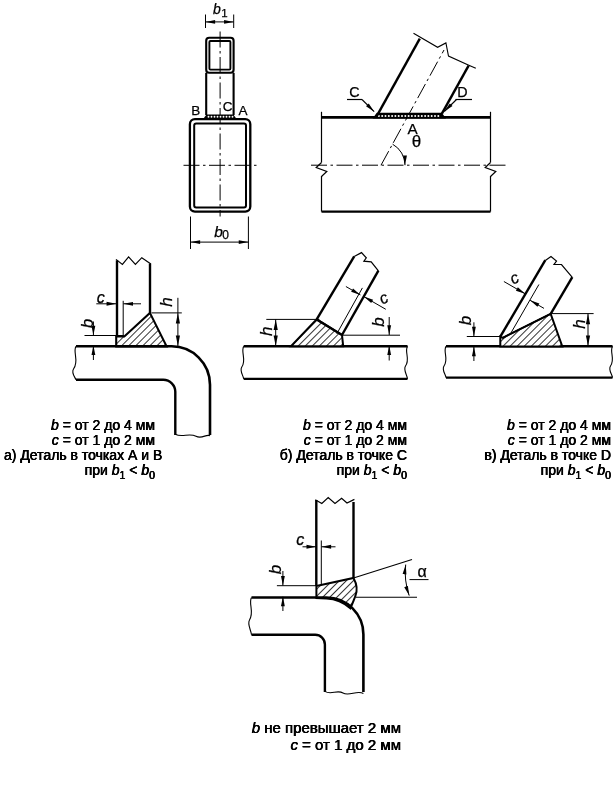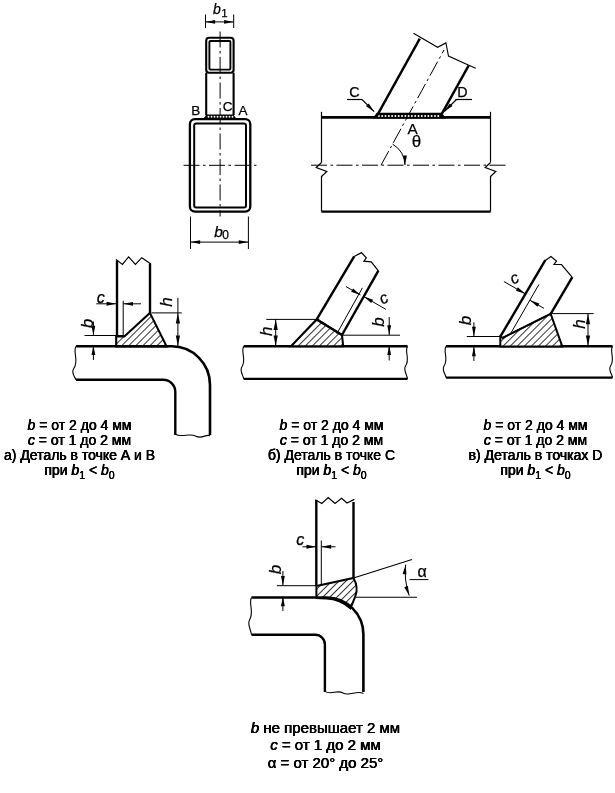--- a/index.html
+++ b/index.html
@@ -1,18 +1,18 @@
 <!DOCTYPE html>
 <html><head><meta charset="utf-8">
 <style>
 html,body{margin:0;padding:0;background:#fff;}
 body{width:615px;height:793px;position:relative;overflow:hidden;
  font-family:"Liberation Sans",sans-serif;color:#000;}
 svg text{font-family:"Liberation Sans",sans-serif;fill:#000;stroke:#000;stroke-width:0.25px;}
-.tb{position:absolute;text-align:center;font-size:14px;white-space:nowrap;text-shadow:0.3px 0 0 #000,-0.3px 0 0 #000;}
+.tb{position:absolute;text-align:right;font-size:14px;white-space:nowrap;text-shadow:0.3px 0 0 #000,-0.3px 0 0 #000;}
 .sb{font-size:10.5px;vertical-align:-3.5px;}
 </style></head>
 <body>
 <svg width="615" height="793" viewBox="0 0 615 793" style="position:absolute;top:0;left:0">
     <defs>
 <marker id="ar" viewBox="-11 -3 12 6" refX="0" refY="0" markerWidth="11" markerHeight="6" orient="auto-start-reverse" markerUnits="userSpaceOnUse">
         <path d="M0,0 L-10.5,2.1 L-10.5,-2.1 Z" fill="#000"></path>
       </marker>
 <pattern id="h45" width="5.0" height="5.0" patternUnits="userSpaceOnUse" patternTransform="rotate(45)">
         <rect width="5.0" height="5.0" fill="#fff"></rect>
@@ -187,31 +187,30 @@
 <text x="296.3" y="545.2" style="font-size:16px;font-style:italic;" text-anchor="start">c</text>
 <line x1="276.9" y1="585.7" x2="316" y2="585.7" stroke="#000" stroke-width="1"></line>
 <line x1="282.9" y1="571" x2="282.9" y2="585.5" stroke="#000" stroke-width="1" marker-end="url(#ar)"></line>
 <line x1="282.9" y1="611" x2="282.9" y2="596.7" stroke="#000" stroke-width="1" marker-end="url(#ar)"></line>
 <text x="275.9" y="574.6" style="font-size:17px;font-style:italic;" text-anchor="middle" transform="rotate(-90,275.9,569.5)">b</text>
 </g>
   </svg>
 <div class="tb" style="left:4px;top:417.5px;width:151px;line-height:15.3px;font-size:14px;">
     <div><i>b</i> = от 2 до 4 мм</div>
     <div><i>c</i> = от 1 до 2 мм</div>
-    <div>а) Деталь в точке А и В</div>
+    <div>а) Деталь в точках А и В</div>
     <div>при <i>b</i><span class="sb">1</span> &lt; <i>b</i><span class="sb">0</span></div>
   </div>
 <div class="tb" style="left:256px;top:417.5px;width:151px;line-height:15.3px;font-size:14px;">
     <div><i>b</i> = от 2 до 4 мм</div>
     <div><i>c</i> = от 1 до 2 мм</div>
     <div>б) Деталь в точке С</div>
     <div>при <i>b</i><span class="sb">1</span> &lt; <i>b</i><span class="sb">0</span></div>
   </div>
 <div class="tb" style="left:460px;top:417.5px;width:151px;line-height:15.3px;font-size:14px;">
     <div><i>b</i> = от 2 до 4 мм</div>
     <div><i>c</i> = от 1 до 2 мм</div>
-    <div>в) Деталь в точках D</div>
+    <div>в) Деталь в точке D</div>
     <div>при <i>b</i><span class="sb">1</span> &lt; <i>b</i><span class="sb">0</span></div>
   </div>
 <div class="tb" style="left:244px;top:718.5px;width:151px;line-height:17.6px;font-size:15px;margin-left:6px;">
     <div><i>b</i> не превышает 2 мм</div>
     <div><i>c</i> = от 1 до 2 мм</div>
-    <div>α = от 20° до 25°</div>
   </div>
 </body></html>

